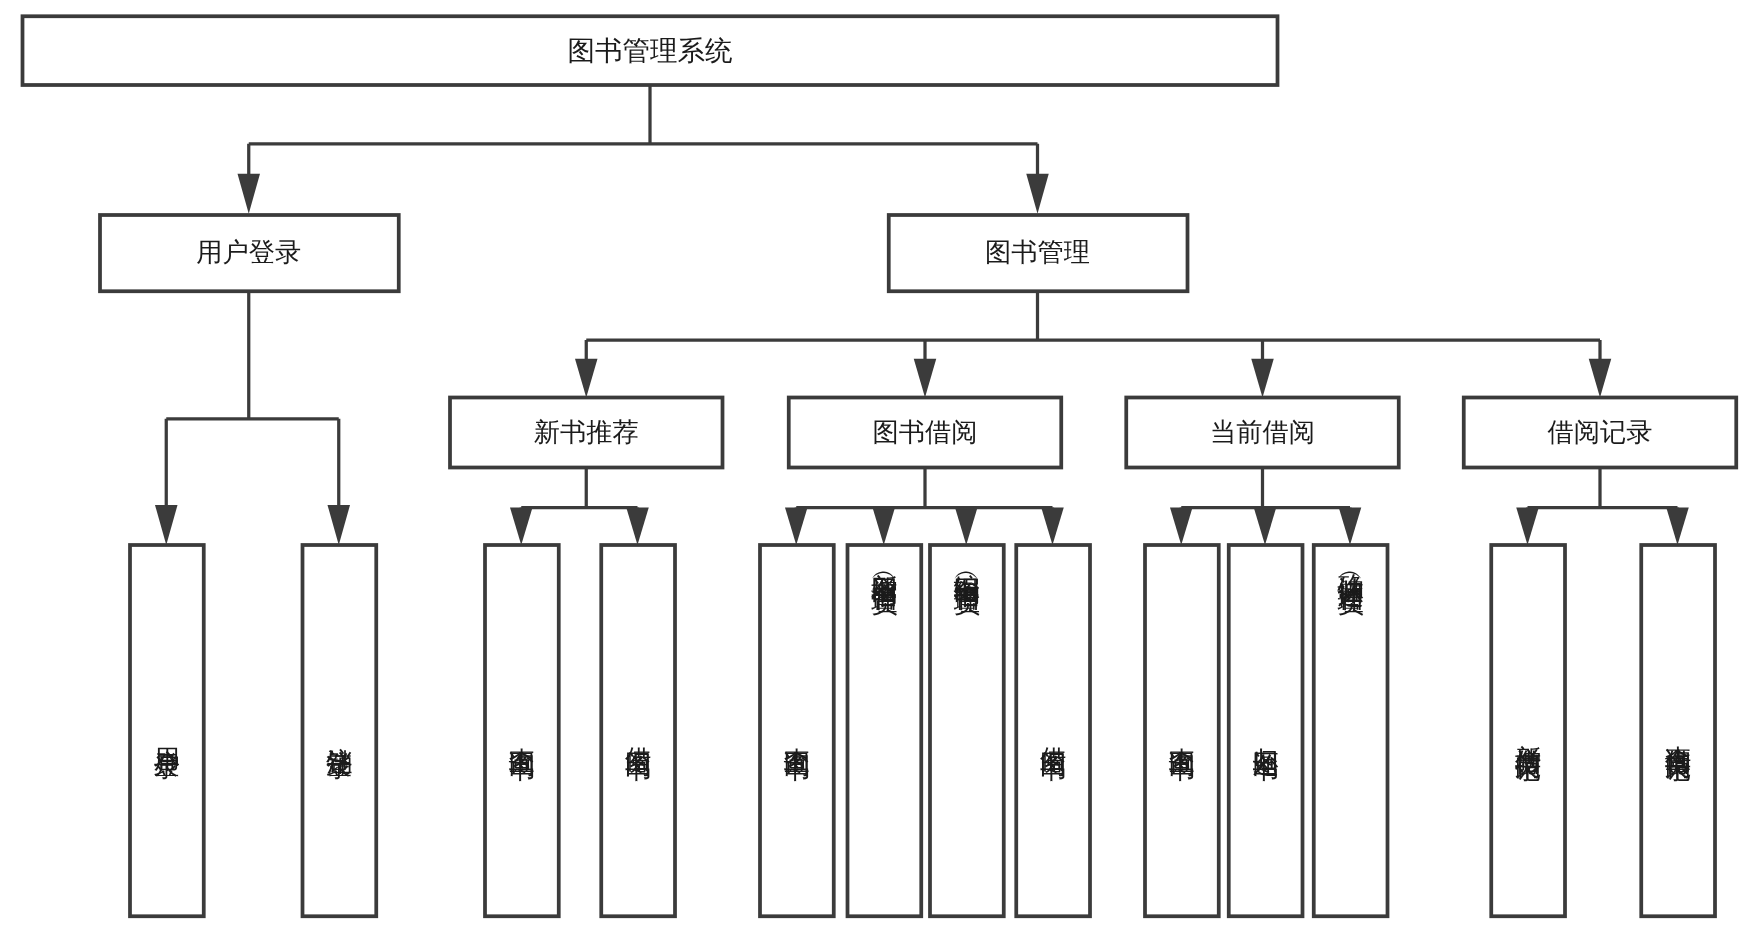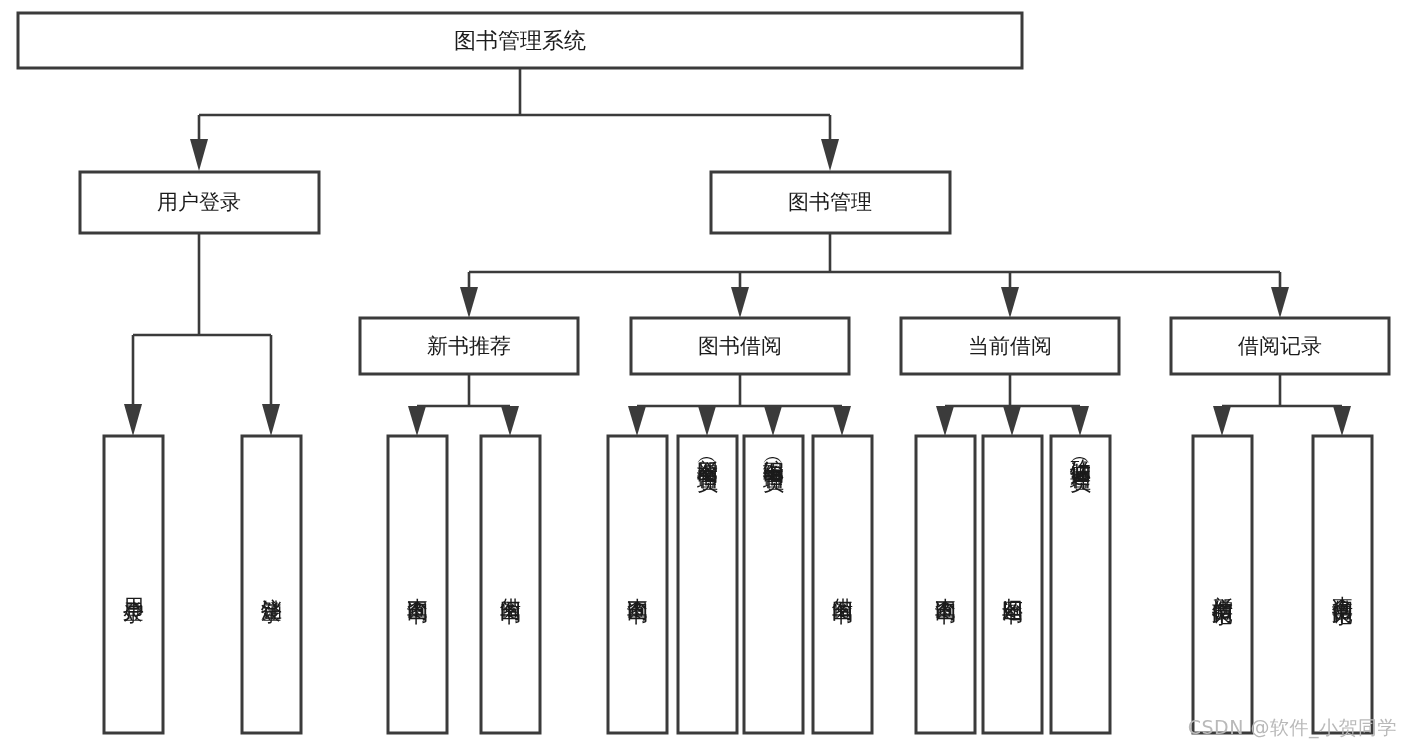--- a/index.html
+++ b/index.html
@@ -259,15 +259,14 @@
   </div>
 
   <div class="vert-label-wrap" style="left:1193px; top:436px; width:59px; height:297px;">
     <span class="vert-label">新增借阅记录</span>
   </div>
 
   <div class="vert-label-wrap" style="left:1313px; top:436px; width:59px; height:297px;">
     <span class="vert-label">查询借阅记录</span>
   </div>
 
-  <div class="watermark">CSDN @软件_小贺同学</div>
 
 </div>
 
 </body></html>

